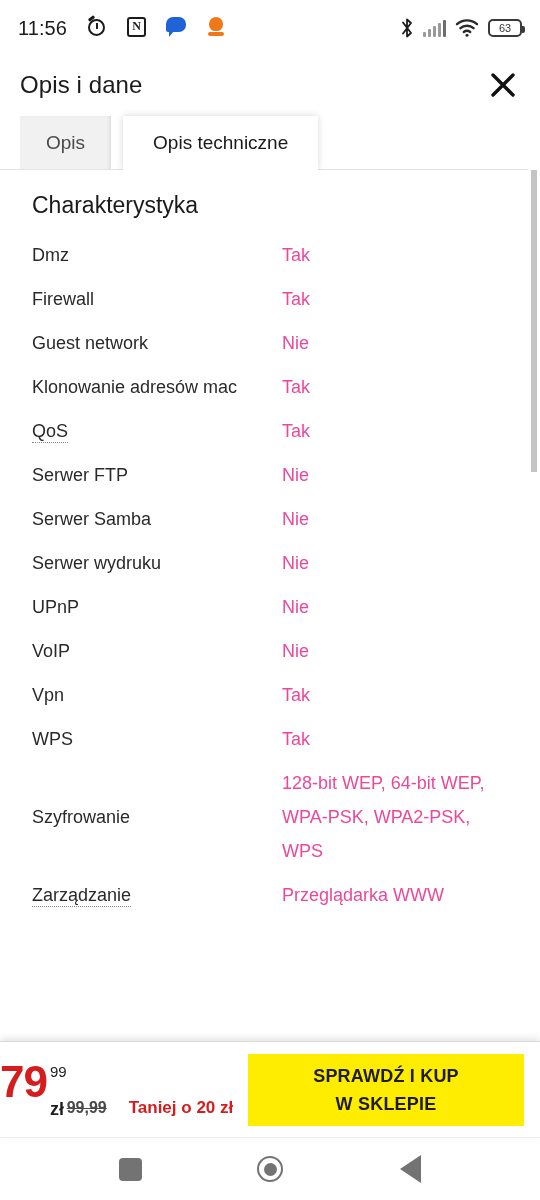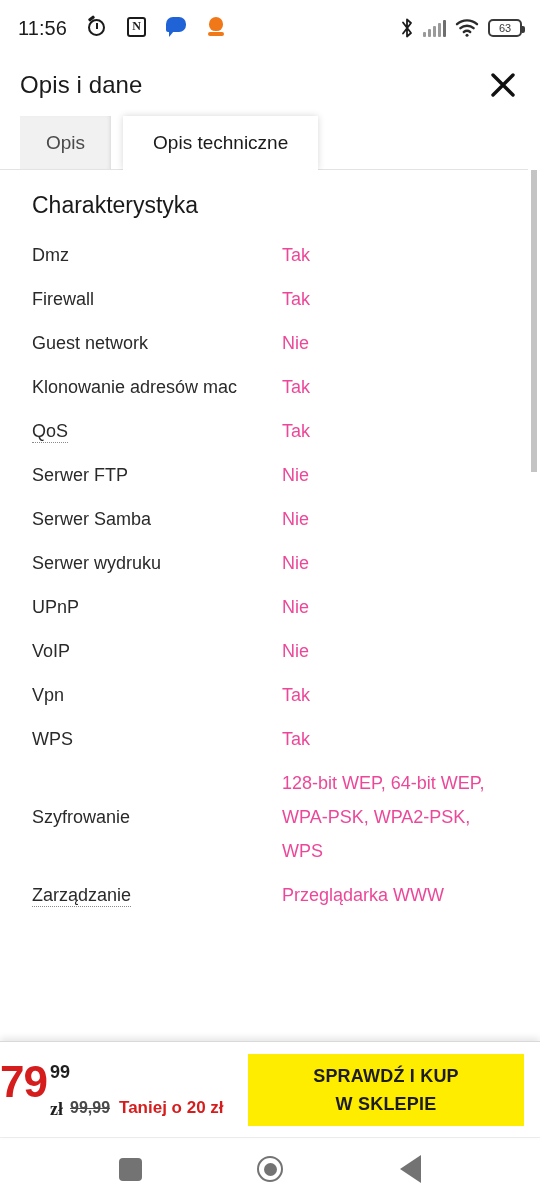--- a/index.html
+++ b/index.html
@@ -201,23 +201,23 @@
   }
   .price-main{ display:flex; align-items:flex-start; line-height:1; }
   .price-int{
     font-size:44px; font-weight:bold; color:#d51d1d;
     letter-spacing:-1px; line-height:40px;
   }
   .price-frac{
     display:flex; flex-direction:column; align-items:flex-start;
     margin-left:3px; padding-top:1px;
   }
-  .price-cents{ font-size:18px; font-weight:bold; color:#1f1f1f; line-height:18px; }
-  .price-cur{ font-size:18px; font-weight:bold; color:#1f1f1f; line-height:18px; margin-top:19px;font-family:Liberation Serif, serif; }
-  .price-sub{ display:flex; align-items:baseline; gap:9px; margin-top:6px; }
+  .price-cents{ font-size:15px; font-weight:normal; color:#1f1f1f; line-height:18px; }
+  .price-cur{ font-size:18px; font-weight:bold; color:#1f1f1f; line-height:18px; margin-top:19px; }
+  .price-sub{ display:flex; align-items:baseline; gap:22px; margin-top:6px; }
   .price-old{
     font-size:16px; color:#4a4a4a; text-decoration:line-through;
     font-weight:bold;
   }
   .price-save{ font-size:17px; color:#d51d1d; font-weight:bold; }
 
   .cta-btn{
     flex:0 0 276px; width:276px; height:72px;
     background:#ffed00; color:#1c1c1c;
     display:flex; flex-direction:column;

